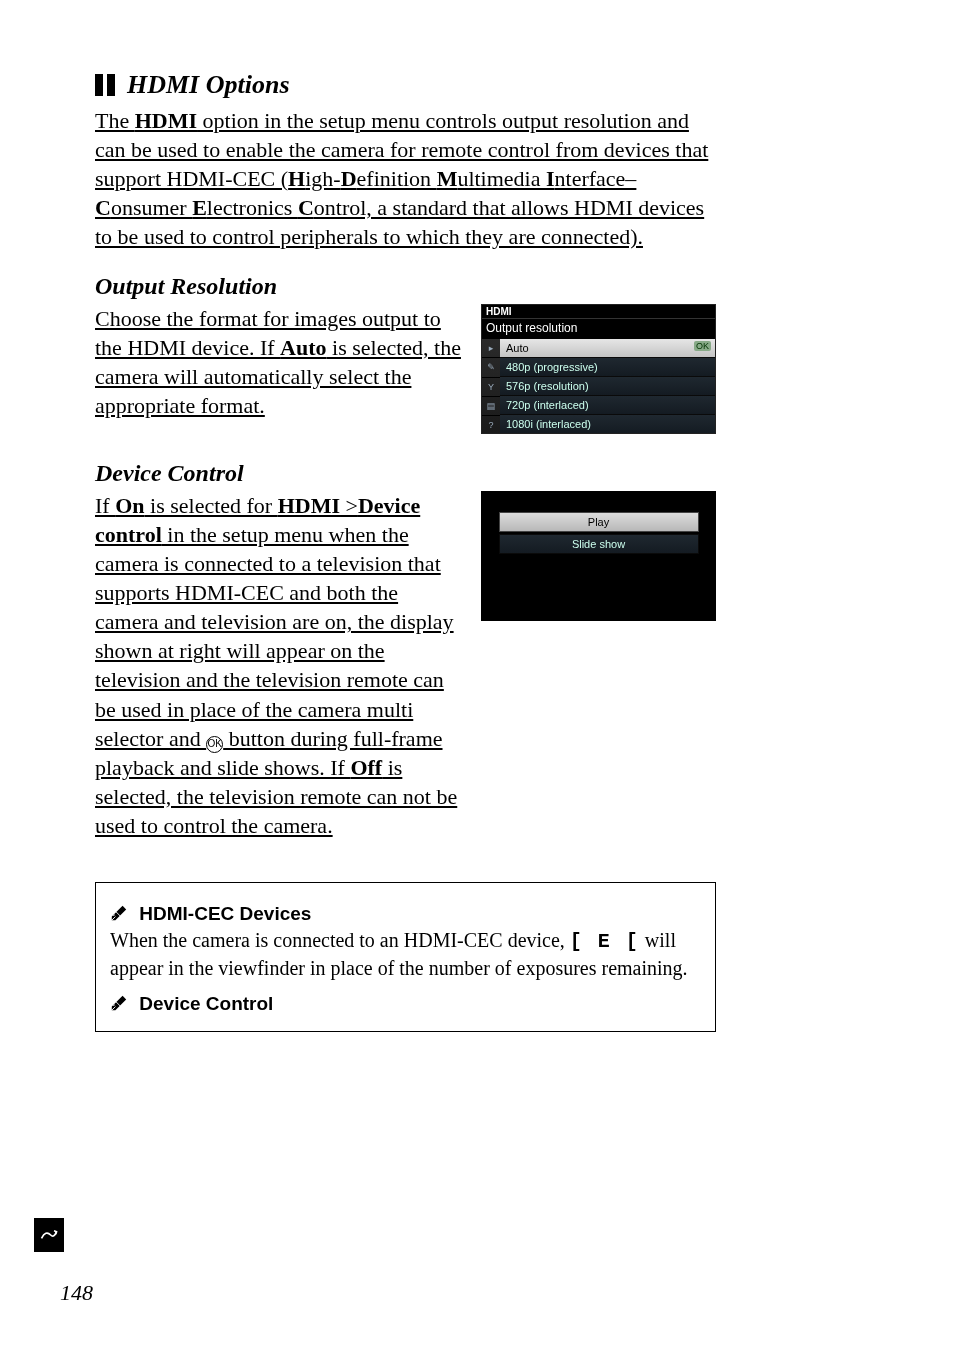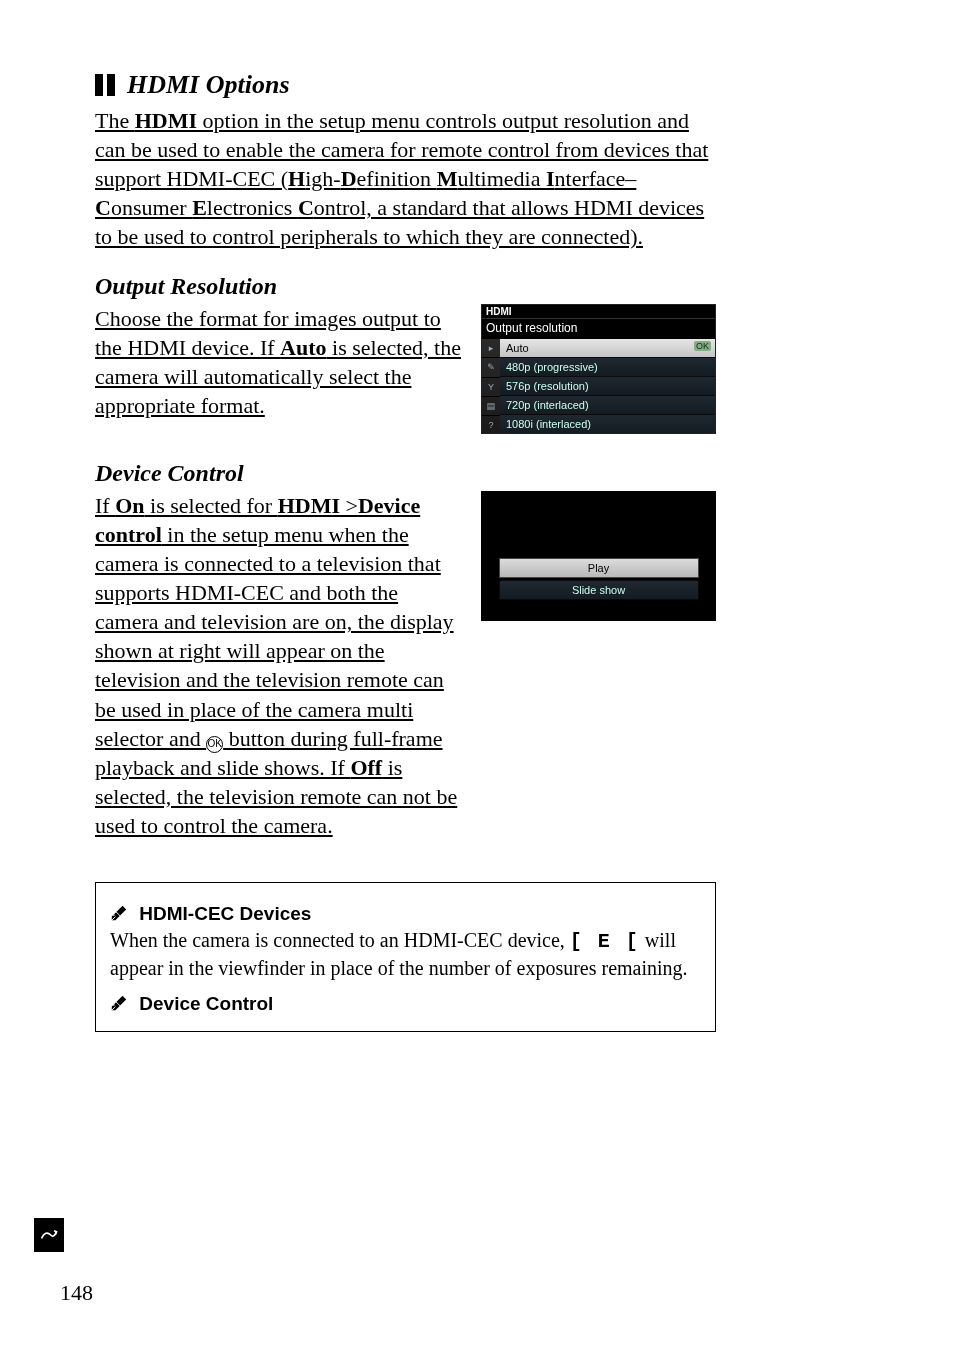--- a/index.html
+++ b/index.html
@@ -16,34 +16,34 @@
   .camera-menu { width: 235px; height: 130px; background: #000; border: 1px solid #222; font-family: Arial, Helvetica, sans-serif; font-size: 11px; color: #fff; position: relative; overflow: hidden; }
   .camera-menu .top-row { background: #000; color: #fff; padding: 1px 4px; font-weight: bold; font-size: 10px; border-bottom: 1px solid #333; }
   .camera-menu .label-row { background: #000; color: #fff; padding: 2px 4px 4px 4px; font-size: 12px; }
   .camera-menu .body { display: flex; height: calc(100% - 32px); }
   .camera-menu .side { width: 18px; background: linear-gradient(#2a2a2a,#1a1a1a); display: flex; flex-direction: column; }
   .camera-menu .side-item { flex: 1; border-bottom: 1px solid #000; display:flex; align-items:center; justify-content:center; font-size:9px; color:#9ab; }
   .camera-menu .list { flex: 1; }
   .camera-menu .list .item { padding: 3px 6px; font-size: 11px; border-bottom: 1px solid #0a0a0a; background: linear-gradient(#1f2830,#141b22); color:#cfe; }
   .camera-menu .list .item.sel { background: linear-gradient(#e6e6e6,#c4c4c4); color:#000; position:relative; }
   .camera-menu .list .item.sel .ok { position:absolute; right:4px; top:2px; font-size:9px; background:#8a8; color:#030; padding:0 2px; border-radius:2px; }
-  .tv-menu { width: 235px; height: 130px; background: #000; font-family: Arial, Helvetica, sans-serif; display:flex; flex-direction:column; justify-content:flex-end; align-items:center; padding: 20px 10px; }
+  .tv-menu { width: 235px; height: 130px; background: #000; font-family: Arial, Helvetica, sans-serif; display:flex; flex-direction:column; justify-content:flex-start; align-items:center; padding: 20px 10px; }
   .tv-menu .row { width: 200px; text-align:center; font-size:11px; padding:3px 0; margin:1px 0; }
   .tv-menu .row.sel { background: linear-gradient(#dcdcdc,#b8b8b8); color:#000; border:1px solid #444; }
   .tv-menu .row.unsel { background: linear-gradient(#1f2830,#141b22); color:#cfe; border:1px solid #0a0a0a; }
   .note-box { border: 1px solid #000; padding: 20px 14px 14px 14px; margin-top: 20px; }
   .note-head { font-family: Arial, Helvetica, sans-serif; font-weight: bold; font-size: 19px; margin-bottom: 2px; }
   .note-body { font-family: Georgia, serif; font-size: 20px; line-height: 1.3; margin-bottom: 12px; }
   .note-body:last-child { margin-bottom: 0; }
   .pencil { display:inline-block; width:18px; height:18px; vertical-align:-2px; margin-right:6px; }
   .ok-glyph { display:inline-block; border:1.5px solid #000; border-radius:50%; width:17px; height:17px; font-size:10px; line-height:14px; text-align:center; font-family:Arial,sans-serif; vertical-align:-1px; font-style:normal; font-weight:normal; }
   .cec-glyph { font-family: 'Courier New', monospace; letter-spacing: 2px; font-weight: bold; font-style: normal; }
   .side-tab { position:absolute; left:34px; bottom:100px; width:30px; height:34px; background:#000; display:flex; align-items:center; justify-content:center; }
   .side-tab svg { width:20px; height:20px; }
-  .page-num { position:absolute; left:60px; bottom:46px; font-family: Georgia, serif; font-size:22px; }
+  .page-num { position:absolute; left:60px; bottom:46px; font-family: Georgia, serif; font-size:22px;font-style:italic; }
   b { font-weight: bold; }
 </style>
 </head>
 <body>
 
 <div class="page">
 
   <div class="section-title">
     <span class="black-bars">
         <span></span>

